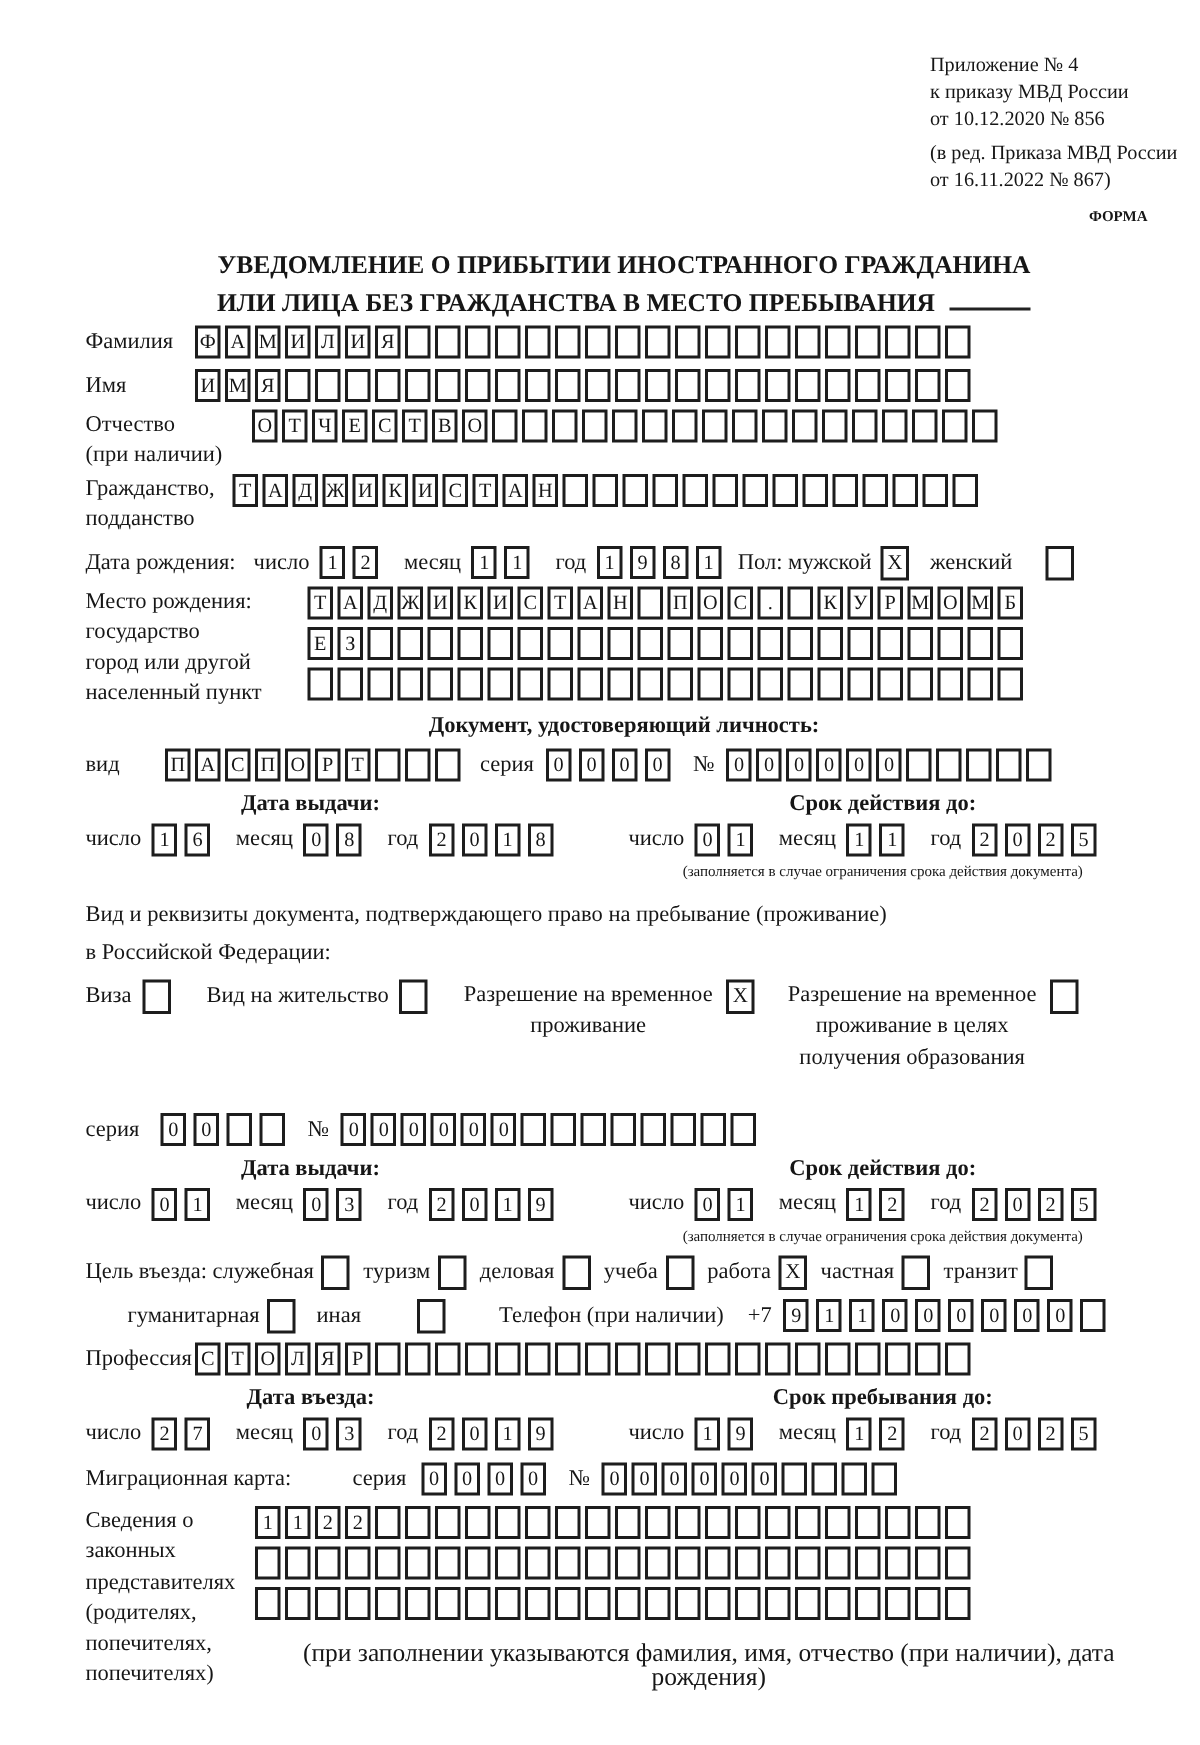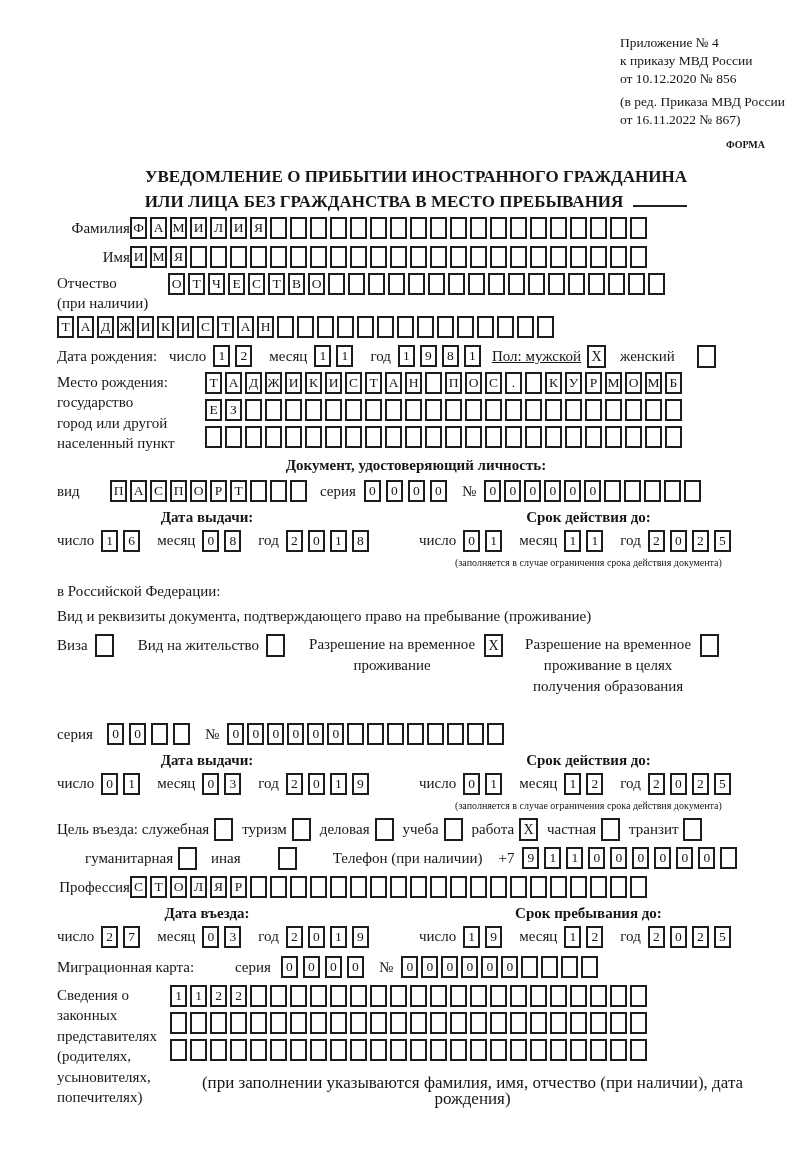--- a/index.html
+++ b/index.html
@@ -35,27 +35,27 @@
     font-size:14px; line-height:19px; vertical-align:middle; background:#fff;
   }
   .boxes { display:inline-flex; flex-wrap:nowrap; }
   .dboxes { display:inline-flex; }
   .dboxes .cell { margin-right:5px; }
 
   
   .row { display:flex; align-items:center; margin-bottom:2px; min-height:27px; }
   .row-top { display:flex; align-items:flex-start; margin-bottom:2px; }
   .lbl { flex:0 0 auto; }
-  .w73 { width:73px;text-align:right; } .w111 { width:111px; } .w98 { width:98px; }
+  .w73 { width:73px; } .w111 { width:111px; } .w98 { width:98px; }
   .w148 { width:148px; } .w53 { width:53px; } .w150 { width:150px; }
   .mlabel { line-height:20.5px; }
   .mid { margin:0 8px 0 10px; }
   .dw { margin:0 7px 0 12px; }
   .dw-first { margin:0 7px 0 0; }
-  .sp-l { margin-left:14px; } .sp-s { margin-left:6px; margin-right:6px;text-decoration:underline; }
+  .sp-l { margin-left:14px; } .sp-s { margin-left:6px; margin-right:6px; }
 
   .boxcol .boxrow { margin-bottom:5px; }
 
   .doc-heading { text-align:center; font-weight:bold; margin:3px 0 4px 0; }
 
   
   .dates-block { display:flex; margin-top:3px; margin-bottom:2px; }
   .dates-left { width:345px; }
   .dates-right { flex:1; }
   .dates-heading { font-weight:bold; text-align:center; line-height:18px; }
@@ -199,20 +199,24 @@
         <span class="cell"></span>
         <span class="cell"></span>
         <span class="cell"></span>
         <span class="cell"></span>
         <span class="cell"></span>
         <span class="cell"></span>
       </span>
   </div>
 
   <div class="row-top">
+    <span class="lbl w98 mlabel">
+      <span>Гражданство,</span><br>
+      <span>подданство</span>
+    </span>
     <span class="boxes">
         <span class="cell">Т</span>
         <span class="cell">А</span>
         <span class="cell">Д</span>
         <span class="cell">Ж</span>
         <span class="cell">И</span>
         <span class="cell">К</span>
         <span class="cell">И</span>
         <span class="cell">С</span>
         <span class="cell">Т</span>
@@ -430,22 +434,22 @@
             <span class="cell">0</span>
             <span class="cell">2</span>
             <span class="cell">5</span>
           </span>
       </div>
       <div class="note">(заполняется в случае ограничения срока действия документа)</div>
     </div>
   </div>
 
   <div class="intro">
+    <div>Вид и реквизиты документа, подтверждающего право на пребывание (проживание)</div>
     <div>в Российской Федерации:</div>
-    <div>Вид и реквизиты документа, подтверждающего право на пребывание (проживание)</div>
   </div>
 
   <div class="permits">
     <div class="permit m-after-visa">
       <span class="pl">Виза</span>
       <span class="cb"></span>
     </div>
     <div class="permit m-after-vnj">
       <span class="pl">Вид на жительство</span>
       <span class="cb"></span>
@@ -700,21 +704,21 @@
         <span class="cell"></span>
       </span>
   </div>
 
   <div class="reps">
     <span class="lbl mlabel" style="width:113px;">
       <span>Сведения о</span><br>
       <span>законных</span><br>
       <span>представителях</span><br>
       <span>(родителях,</span><br>
-      <span>усыновителях,</span><br>
+      <span>попечителях,</span><br>
       <span>попечителях)</span>
     </span>
     <span class="boxcol">
       <div class="boxes boxrow">
           <span class="cell">1</span>
           <span class="cell">1</span>
           <span class="cell">2</span>
           <span class="cell">2</span>
           <span class="cell"></span>
           <span class="cell"></span>

